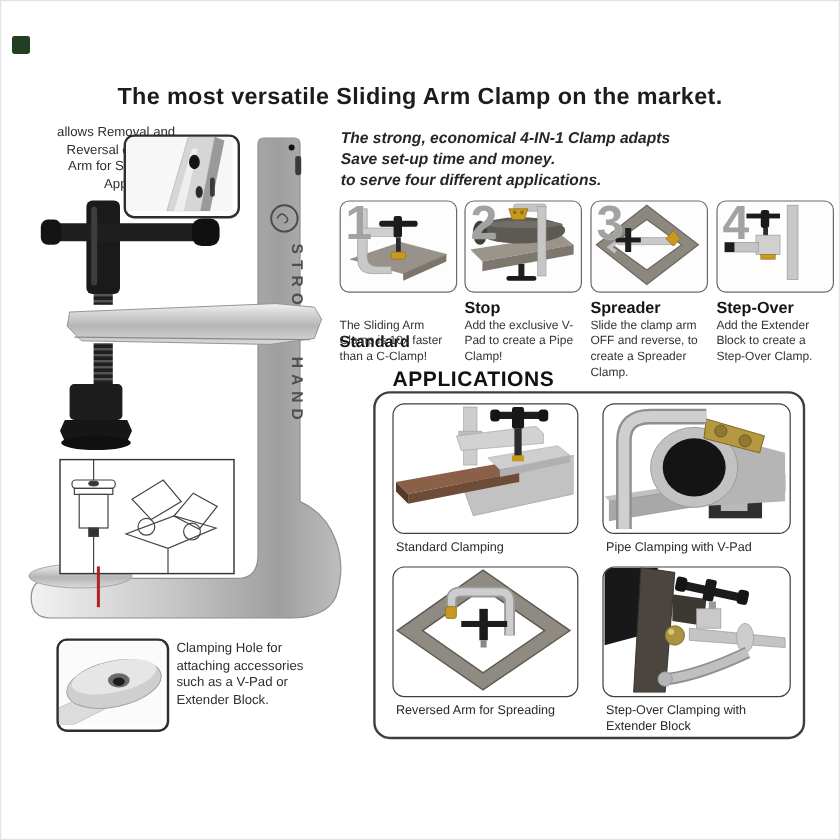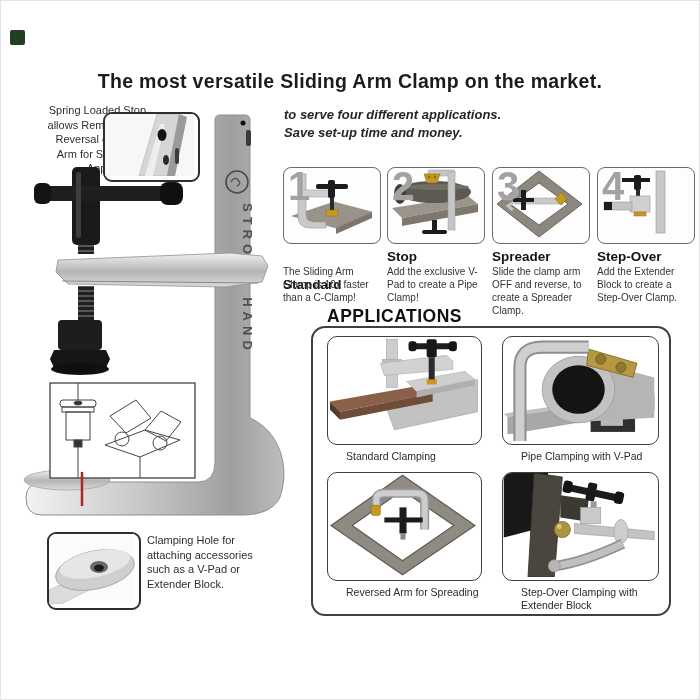--- a/index.html
+++ b/index.html
@@ -12,35 +12,34 @@
   .ann-right{text-align:right;}
   .intro{font-size:13px;font-weight:700;font-style:italic;color:#262626;line-height:17.5px;}
   .inset-box{border:2px solid #2e2e2e;border-radius:9px;background:#fff;overflow:hidden;}
   .panel{width:96px;height:75px;border:1.5px solid #6a6a6a;border-radius:8px;background:#fdfdfd;overflow:hidden;}
   .panel-num{font-size:40px;font-weight:700;color:#a2a2a2;line-height:38px;text-shadow:0 0 1px #ffffff;}
   .feat-name{font-size:13.5px;font-weight:700;color:#141414;}
   .feat-desc{font-size:10px;color:#333;line-height:13px;}
   .apps-heading{font-size:17.5px;font-weight:700;color:#111;letter-spacing:.5px;}
   .apps-box{border:2px solid #3f3f3f;border-radius:14px;background:#fff;}
   .photo-box{border:1.5px solid #3f3f3f;border-radius:10px;background:#fff;overflow:hidden;}
-  .caption{font-size:10.5px;color:#2a2a2a;line-height:12.5px;margin-left:16px;}
+  .caption{font-size:10.5px;color:#2a2a2a;line-height:12.5px;}
   .green-marker{width:15px;height:15px;background:#223f22;border-radius:2px;}
   svg{display:block;}
 </style>
 </head>
 <body>
 
 <div class="page">
 
   <div class="abs green-marker" style="left:10px;top:30px;"></div>
 
   <div class="abs title">The most versatile Sliding Arm Clamp on the market.</div>
 
   <div class="abs ann ann-right" style="left:8px;top:103px;width:138px;">
-    <div>Spring Loaded Stop</div>
     <div>allows Removal and</div>
     <div>Reversal of Clamp</div>
     <div>Arm for Spreading</div>
     <div>Applications</div>
   </div>
 
   <div class="abs inset-box" style="left:103px;top:112px;width:93px;height:66px;">
     <svg width="89" height="62" viewBox="0 0 89 62">
       <rect x="0" y="0" width="89" height="62" fill="#f7f7f7"></rect>
       <polygon points="34,62 52,0 74,0 62,62" fill="#d6d6d6" stroke="#b3b3b3" stroke-width="0.6"></polygon>
@@ -129,22 +128,23 @@
   </div>
 
   <div class="abs ann" style="left:147px;top:533px;width:120px;">
     <div>Clamping Hole for</div>
     <div>attaching accessories</div>
     <div>such as a V-Pad or</div>
     <div>Extender Block.</div>
   </div>
 
   <div class="abs intro" style="left:284px;top:106px;width:300px;">
+    <div>The strong, economical 4-IN-1 Clamp adapts</div>
+    <div>Save set-up time and money.</div>
     <div>to serve four different applications.</div>
-    <div>Save set-up time and money.</div>
   </div>
 
   <div class="abs panel" style="left:283px;top:167px;">
     <svg width="93" height="72" viewBox="0 0 93 72">
       <polygon points="8,48 50,34 88,44 52,60" fill="#98928a" stroke="#7e786f" stroke-width="0.5"></polygon>
       <polygon points="52,60 88,44 88,50 52,66" fill="#7b756c"></polygon>
       <path d="M14,6 L22,6 L22,46 Q22,54 30,54 L42,54 L42,60 L26,60 Q14,60 14,48 Z" fill="#c9c9c9" stroke="#999" stroke-width="0.6"></path>
       <rect x="18" y="22" width="32" height="7" fill="#cfcfcf" stroke="#9a9a9a" stroke-width="0.5"></rect>
       <rect x="32" y="16" width="32" height="5" rx="2" fill="#1c1c1c"></rect>
       <rect x="44" y="12" width="7" height="18" rx="2" fill="#1c1c1c"></rect>

